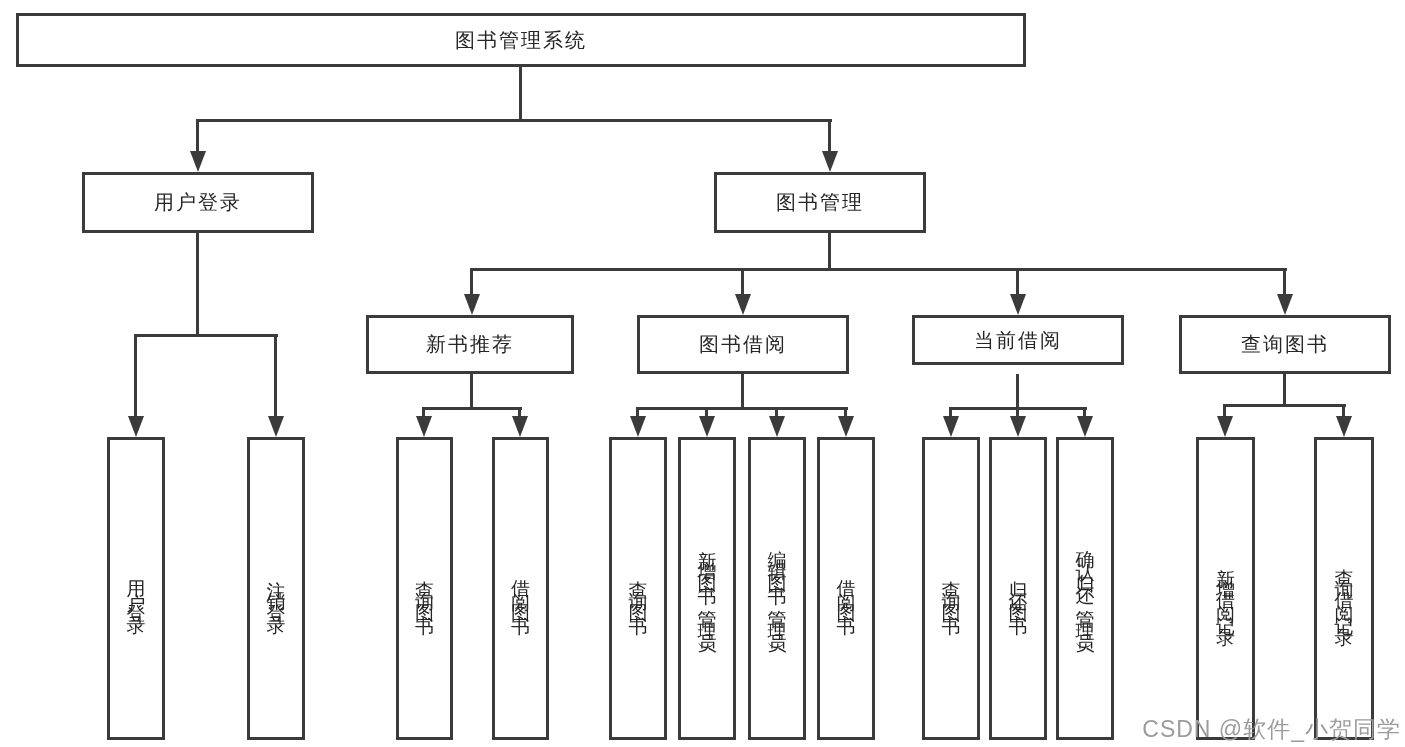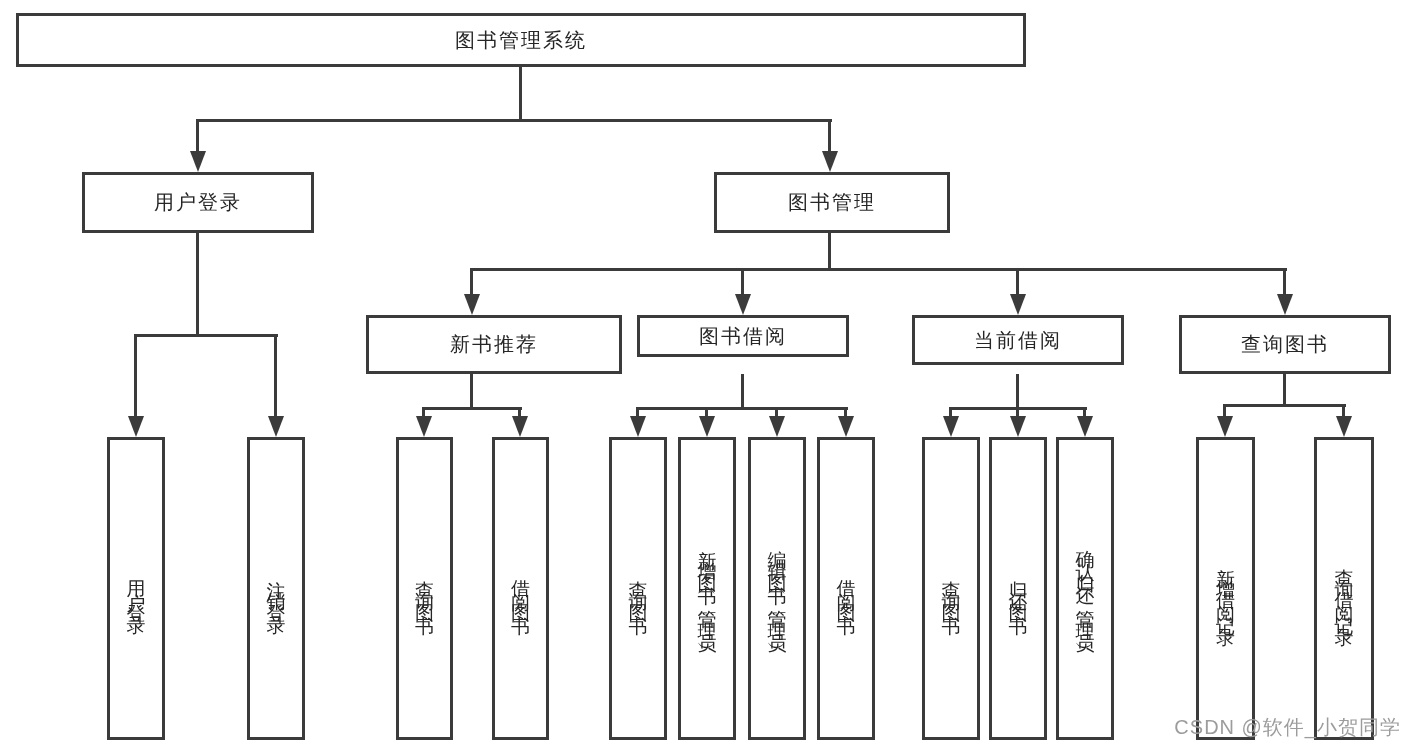--- a/index.html
+++ b/index.html
@@ -38,21 +38,21 @@
   .vline{position:absolute;width:3px;background:var(--line);}
   .hline{position:absolute;height:3px;background:var(--line);}
   .arrow{
     position:absolute;width:0;height:0;
     border-left:8px solid transparent;
     border-right:8px solid transparent;
     border-top:21px solid var(--line);
   }
   .watermark{
     position:absolute;right:4px;top:714px;
-    font-size:20px;color:var(--wm);
+    font-size:23px;color:var(--wm);
     letter-spacing:1px;white-space:nowrap;
     z-index:10;
   }
 </style>
 </head>
 <body>
 
 <div class="diagram">
 
   <div class="node" style="left:16px;top:13px;width:1010px;height:54px">
@@ -62,39 +62,39 @@
   <div class="vline" style="left:519px;top:67px;height:55px"></div>
   <div class="hline" style="left:196px;top:119px;width:636px"></div>
   <div class="vline" style="left:196px;top:119px;height:33px"></div>
   <div class="arrow" style="left:190px;top:151px"></div>
   <div class="vline" style="left:828px;top:119px;height:33px"></div>
   <div class="arrow" style="left:822px;top:151px"></div>
 
   <div class="node" style="left:82px;top:172px;width:232px;height:61px">
     <span class="h-label">用户登录</span>
   </div>
-  <div class="node" style="left:714px;top:172px;width:236px;height:61px">
+  <div class="node" style="left:714px;top:172px;width:212px;height:61px">
     <span class="h-label">图书管理</span>
   </div>
 
   <div class="vline" style="left:828px;top:233px;height:38px"></div>
   <div class="hline" style="left:470px;top:268px;width:817px"></div>
   <div class="vline" style="left:470px;top:268px;height:26px"></div>
   <div class="arrow" style="left:464px;top:294px"></div>
   <div class="vline" style="left:741px;top:268px;height:26px"></div>
   <div class="arrow" style="left:735px;top:294px"></div>
   <div class="vline" style="left:1016px;top:268px;height:26px"></div>
   <div class="arrow" style="left:1010px;top:294px"></div>
   <div class="vline" style="left:1283px;top:268px;height:26px"></div>
   <div class="arrow" style="left:1277px;top:294px"></div>
 
-  <div class="node" style="left:366px;top:315px;width:256px;height:59px">
+  <div class="node" style="left:366px;top:315px;width:208px;height:59px">
     <span class="h-label">新书推荐</span>
   </div>
-  <div class="node" style="left:637px;top:315px;width:212px;height:42px">
+  <div class="node" style="left:637px;top:315px;width:212px;height:59px">
     <span class="h-label">图书借阅</span>
   </div>
   <div class="node" style="left:912px;top:315px;width:212px;height:50px">
     <span class="h-label">当前借阅</span>
   </div>
   <div class="node" style="left:1179px;top:315px;width:212px;height:59px">
     <span class="h-label">查询图书</span>
   </div>
 
   <div class="vline" style="left:196px;top:233px;height:104px"></div>

